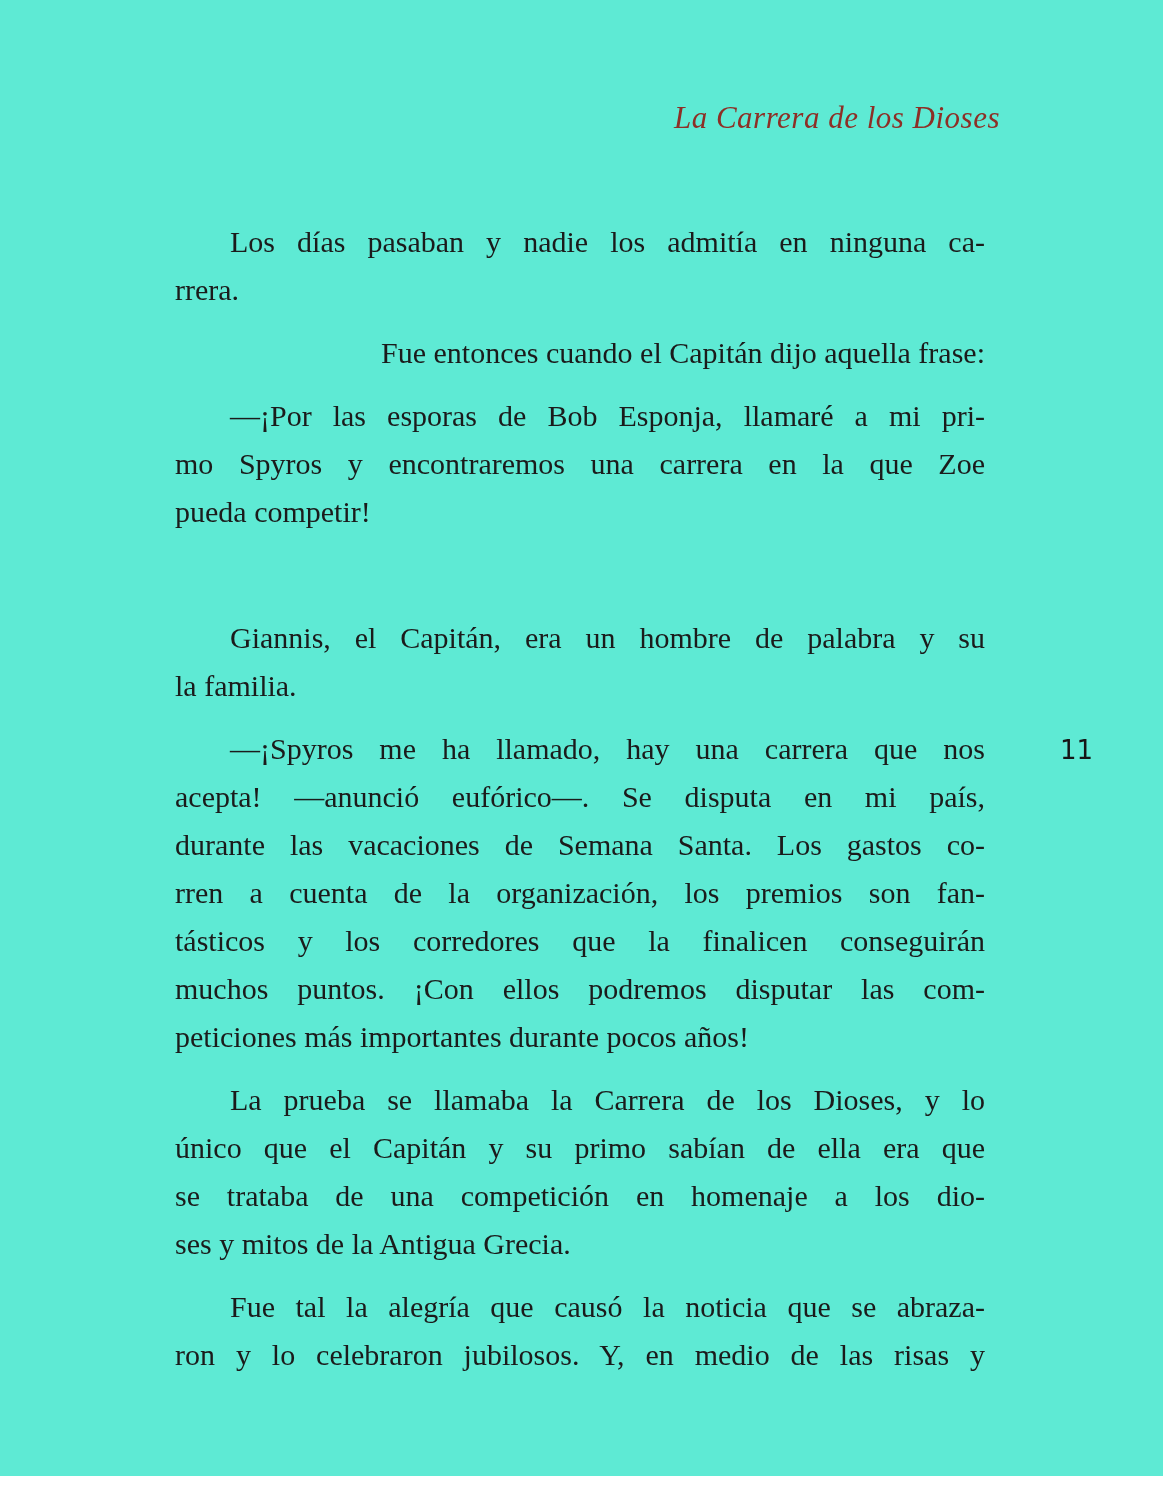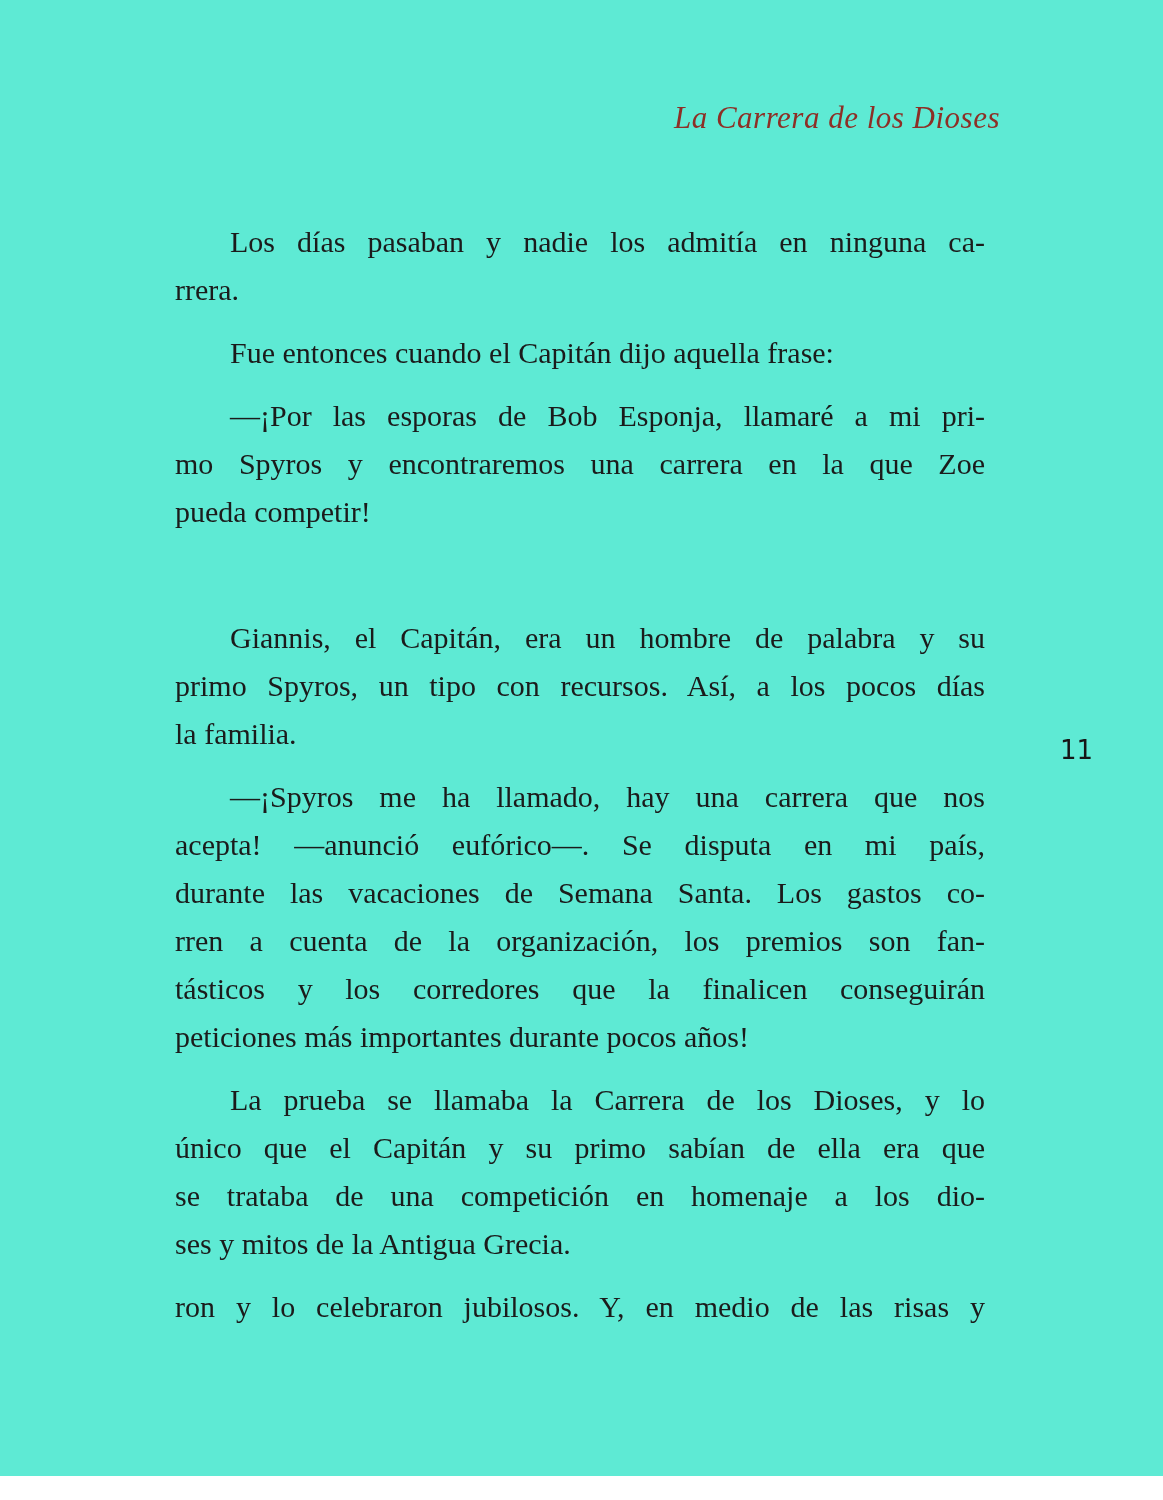--- a/index.html
+++ b/index.html
@@ -44,20 +44,21 @@
     white-space: nowrap;
     text-align: left;
   }
   .line.justify {
     white-space: normal;
     text-align: justify;
     text-align-last: justify;
   }
   .line.indent {
     padding-left: 55px;
+    text-align: right;
   }
   
   .line.justify.indent {
     box-sizing: border-box;
     width: 100%;
   }
   .line-spacer {
     height: 48px;
   }
   .page-number {
@@ -86,36 +87,37 @@
         <div class="line indent">Fue entonces cuando el Capitán dijo aquella frase:</div>
       </div>
       <div class="paragraph">
         <div class="line justify indent">—¡Por las esporas de Bob Esponja, llamaré a mi pri-</div>
         <div class="line justify">mo Spyros y encontraremos una carrera en la que Zoe</div>
         <div class="line">pueda competir!</div>
       </div>
       <div class="line-spacer"></div>
       <div class="paragraph">
         <div class="line justify indent">Giannis, el Capitán, era un hombre de palabra y su</div>
-        <div class="line justify">primo Spyros, un tipo con recursos. Así, a los pocos días</div>
         <div class="line">la familia.</div>
       </div>
       <div class="paragraph">
         <div class="line justify indent">—¡Spyros me ha llamado, hay una carrera que nos</div>
         <div class="line justify">acepta! —anunció eufórico—. Se disputa en mi país,</div>
         <div class="line justify">durante las vacaciones de Semana Santa. Los gastos co-</div>
         <div class="line justify">rren a cuenta de la organización, los premios son fan-</div>
         <div class="line justify">tásticos y los corredores que la finalicen conseguirán</div>
+        <div class="line justify">muchos puntos. ¡Con ellos podremos disputar las com-</div>
         <div class="line">peticiones más importantes durante pocos años!</div>
       </div>
       <div class="paragraph">
         <div class="line justify indent">La prueba se llamaba la Carrera de los Dioses, y lo</div>
         <div class="line justify">único que el Capitán y su primo sabían de ella era que</div>
         <div class="line justify">se trataba de una competición en homenaje a los dio-</div>
         <div class="line">ses y mitos de la Antigua Grecia.</div>
       </div>
       <div class="paragraph">
+        <div class="line justify indent">Fue tal la alegría que causó la noticia que se abraza-</div>
         <div class="line justify">ron y lo celebraron jubilosos. Y, en medio de las risas y</div>
       </div>
     </div>
 
   <div class="page-number">11</div>
 </div>
 
 </body></html>

